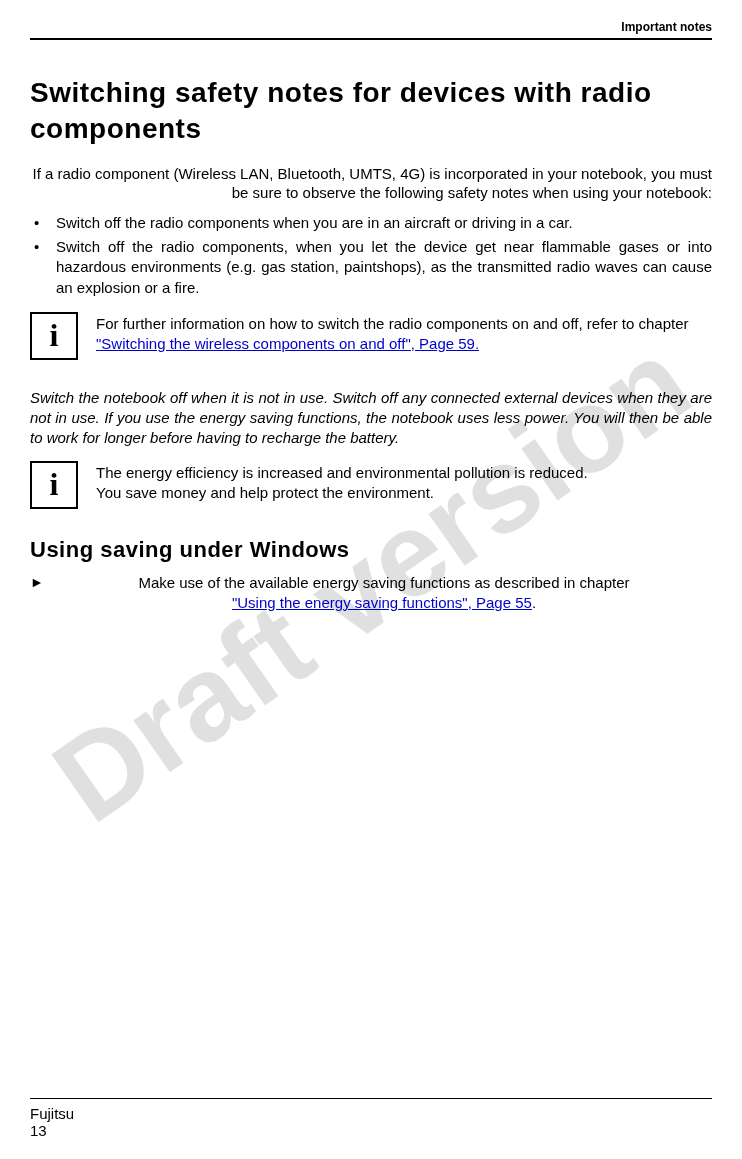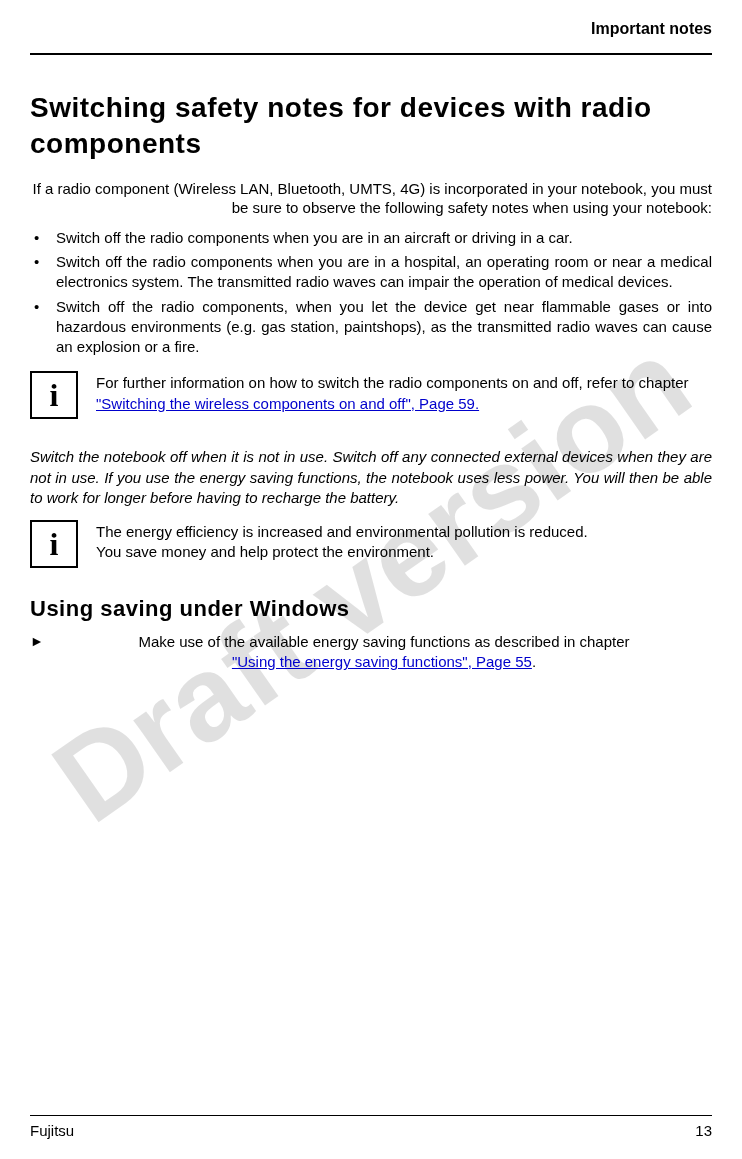--- a/index.html
+++ b/index.html
@@ -28,22 +28,22 @@
       z-index: 0;
       font-family: Arial, sans-serif;
     }
     .content {
       position: relative;
       z-index: 1;
     }
     .header-section {
       text-align: right;
       font-weight: bold;
-      font-size: 16px;
-      padding-bottom: 15px;
+      font-size: 12px;
+      padding-bottom: 4px;
       border-bottom: 2px solid #000;
       margin-bottom: 35px;
     }
     h1 {
       font-size: 28px;
       font-weight: bold;
       line-height: 1.3;
       margin-bottom: 16px;
       letter-spacing: 0.5px;
     }
@@ -141,38 +141,38 @@
     .footer {
       position: absolute;
       bottom: 20px;
       left: 30px;
       right: 30px;
       border-top: 1.5px solid #000;
       padding-top: 6px;
       display: flex;
       justify-content: space-between;
       font-size: 15px;
+      flex-direction: column;
     }
   </style>
 </head>
 <body>
 
 <div class="watermark">Draft version</div>
 
 <div class="content">
 
   <div class="header-section">Important notes</div>
 
   <h1>Switching safety notes for devices with radio components</h1>
 
   <p class="intro-para">If a radio component (Wireless LAN, Bluetooth, UMTS, 4G) is incorporated in your notebook, you must be sure to observe the following safety notes when using your notebook:</p>
 
   <ul class="bullet-list">
     <li>Switch off the radio components when you are in an aircraft or driving in a car.</li>
-    <li>Switch off the radio components when you are in a hospital, an operating room or near a medical electronics system. The transmitted radio waves can impair the operation of medical devices.</li>
     <li>Switch off the radio components, when you let the device get near flammable gases or into hazardous environments (e.g. gas station, paintshops), as the transmitted radio waves can cause an explosion or a fire.</li>
   </ul>
 
   <div class="info-block">
     <div class="info-icon">i</div>
     <div class="info-text">
       <span>For further information on how to switch the radio components on and off, refer to chapter </span><span class="link">"Switching the wireless components on and off", Page 59.</span>
     </div>
   </div>
 

